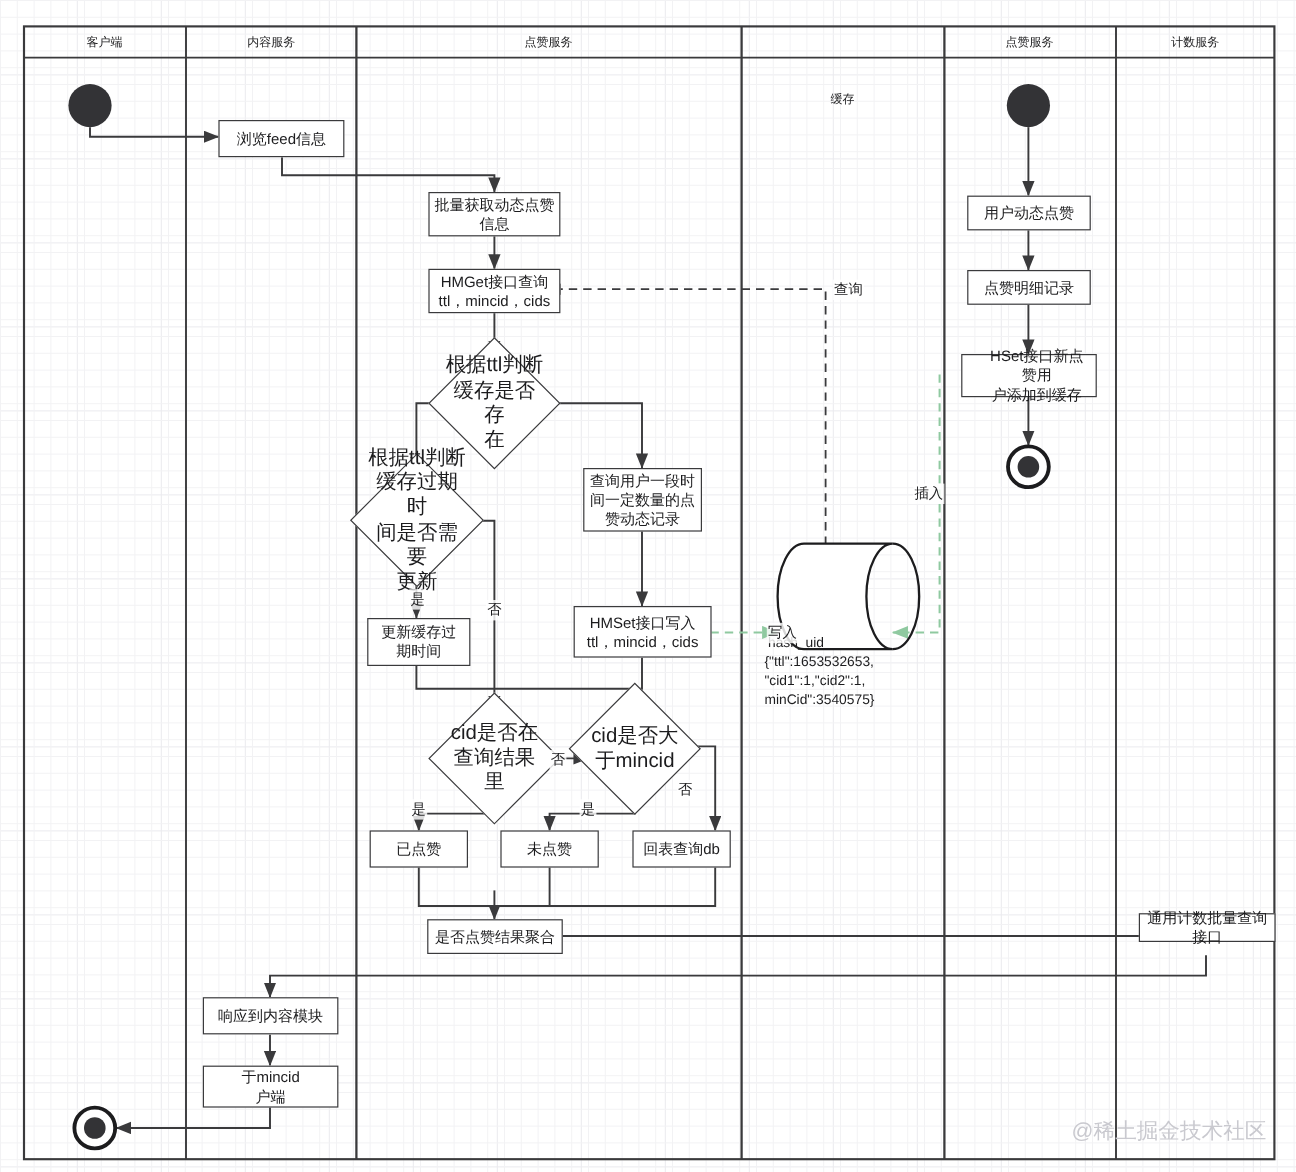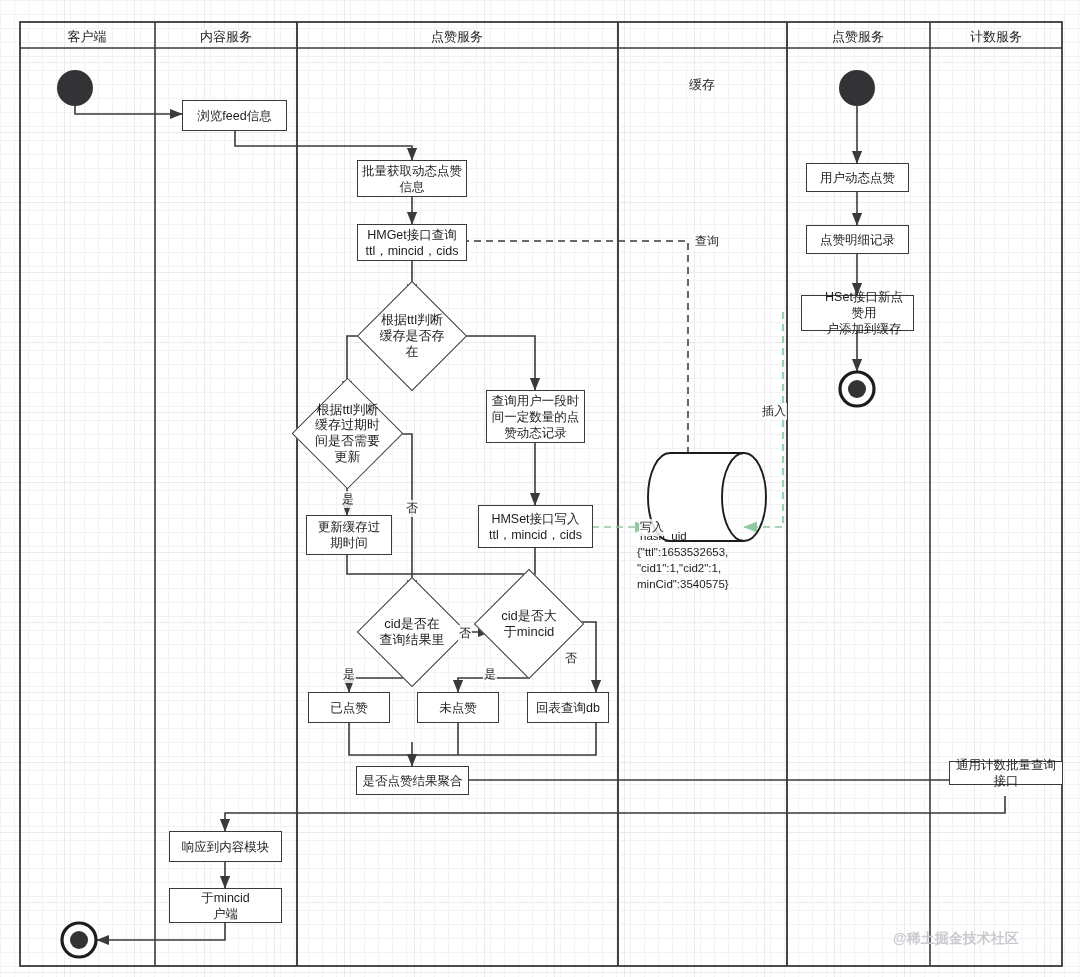--- a/index.html
+++ b/index.html
@@ -40,44 +40,44 @@
   .diamond-shape{
     position:absolute;left:0;top:0;width:100%;height:100%;
     background:#ffffff;border:1.6px solid #3a3a3c;
     transform:rotate(45deg);
     box-sizing:border-box;
   }
   .diamond-text{
     position:absolute;left:50%;top:50%;
     transform:translate(-50%,-50%);
     width:84px;text-align:center;
-    font-size:13px;line-height:1.22;
+    font-size:17px;line-height:1.22;
     color:#1c1c1e;white-space:pre-line;
     z-index:4;
   }
   .edge-label{
     position:absolute;z-index:5;
     font-size:12px;color:#1c1c1e;
     background:rgba(255,255,255,0.82);
     padding:0 1px;white-space:nowrap;
   }
   .lane-title{
     position:absolute;z-index:4;
-    font-size:13px;color:#1c1c1e;
+    font-size:10px;color:#1c1c1e;
     text-align:center;white-space:nowrap;
     transform:translateX(-50%);
   }
   .cyl-text{
     position:absolute;z-index:4;
     font-size:11.5px;line-height:1.22;
     color:#1c1c1e;white-space:pre-line;margin-top:34px;
   }
   .watermark{
     position:absolute;z-index:6;
-    font-size:14px;color:#c9c9cf;white-space:nowrap;font-weight:bold;
+    font-size:18px;color:#c9c9cf;white-space:nowrap;
   }
 </style>
 </head>
 <body>
 
 <div id="stage">
 
   <svg class="layer">
     <defs>
       <marker id="ah" markerWidth="9" markerHeight="9" refX="7.6" refY="3.2" orient="auto">

